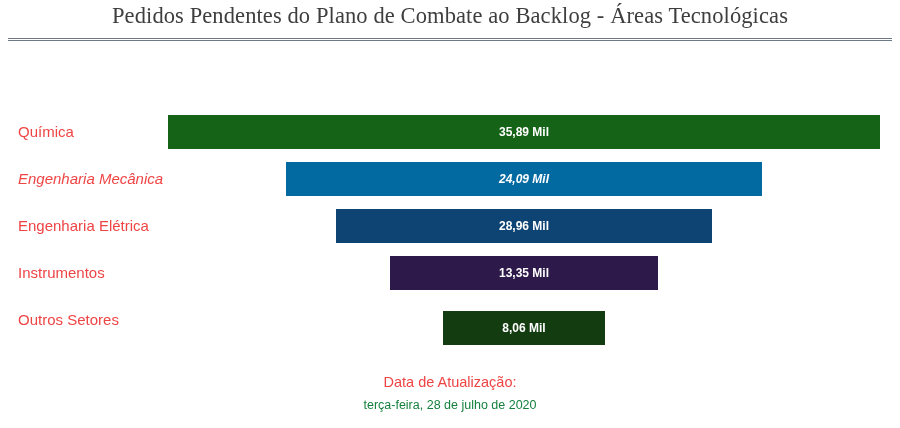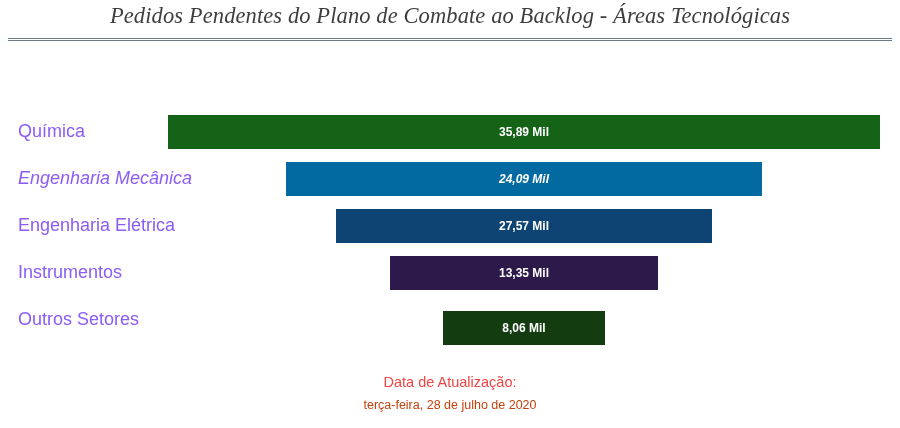--- a/index.html
+++ b/index.html
@@ -23,21 +23,20 @@
     width: 900px;
     height: 46px;
   }
   #chart-title {
     position: absolute;
     left: 0;
     top: 3px;
     width: 900px;
     text-align: center;
     font-family: "Liberation Serif", serif;
-    font-style: italic;
     font-size: 22.5px;
     color: #3e3e3e;
     letter-spacing: 0.1px;
     white-space: nowrap;
   }
   #title-rule {
     position: absolute;
     left: 8px;
     top: 38px;
     width: 884px;
@@ -60,22 +59,22 @@
     left: 0;
     width: 900px;
     height: 47px;
   }
   .cat-label {
     position: absolute;
     left: 18px;
     top: 0;
     height: 47px;
     line-height: 47px;
-    font-size: 18px;
-    color: #8b5cf6;
+    font-size: 15px;
+    color: #ef4444;
     white-space: nowrap;
   }
   .bar {
     position: absolute;
     top: 7px;
     height: 34px;
     box-sizing: border-box;
   }
   .bar-value {
     position: absolute;
@@ -99,21 +98,21 @@
     width: 900px;
     text-align: center;
   }
   #footer-title {
     font-size: 14.5px;
     color: #ef4444;
     line-height: 20px;
   }
   #footer-date {
     font-size: 12.5px;
-    color: #c2410c;
+    color: #15803d;
     line-height: 20px;
     margin-top: 3px;
   }
 </style>
 </head>
 <body>
 
 <div id="title-block">
   <div id="chart-title">Pedidos Pendentes do Plano de Combate ao Backlog - Áreas Tecnológicas</div>
   <div id="title-rule"></div>
@@ -128,21 +127,21 @@
     </div>
     <div class="bar-row" style="top: 47px; font-style: italic;">
       <div class="cat-label">Engenharia Mecânica</div>
       <div class="bar" style="width: 476px; left: 286px; background: #0369a1;">
         <div class="bar-value">24,09 Mil</div>
       </div>
     </div>
     <div class="bar-row" style="top: 94px;">
       <div class="cat-label">Engenharia Elétrica</div>
       <div class="bar" style="width: 376px; left: 336px; background: rgb(14, 68, 115);">
-        <div class="bar-value">27,57 Mil</div>
+        <div class="bar-value">28,96 Mil</div>
       </div>
     </div>
     <div class="bar-row" style="top: 141px;">
       <div class="cat-label">Instrumentos</div>
       <div class="bar" style="width: 268px; left: 390px; background: rgb(46, 26, 74);">
         <div class="bar-value">13,35 Mil</div>
       </div>
     </div>
     <div class="bar-row" style="top: 188px;">
       <div class="cat-label">Outros Setores</div>

